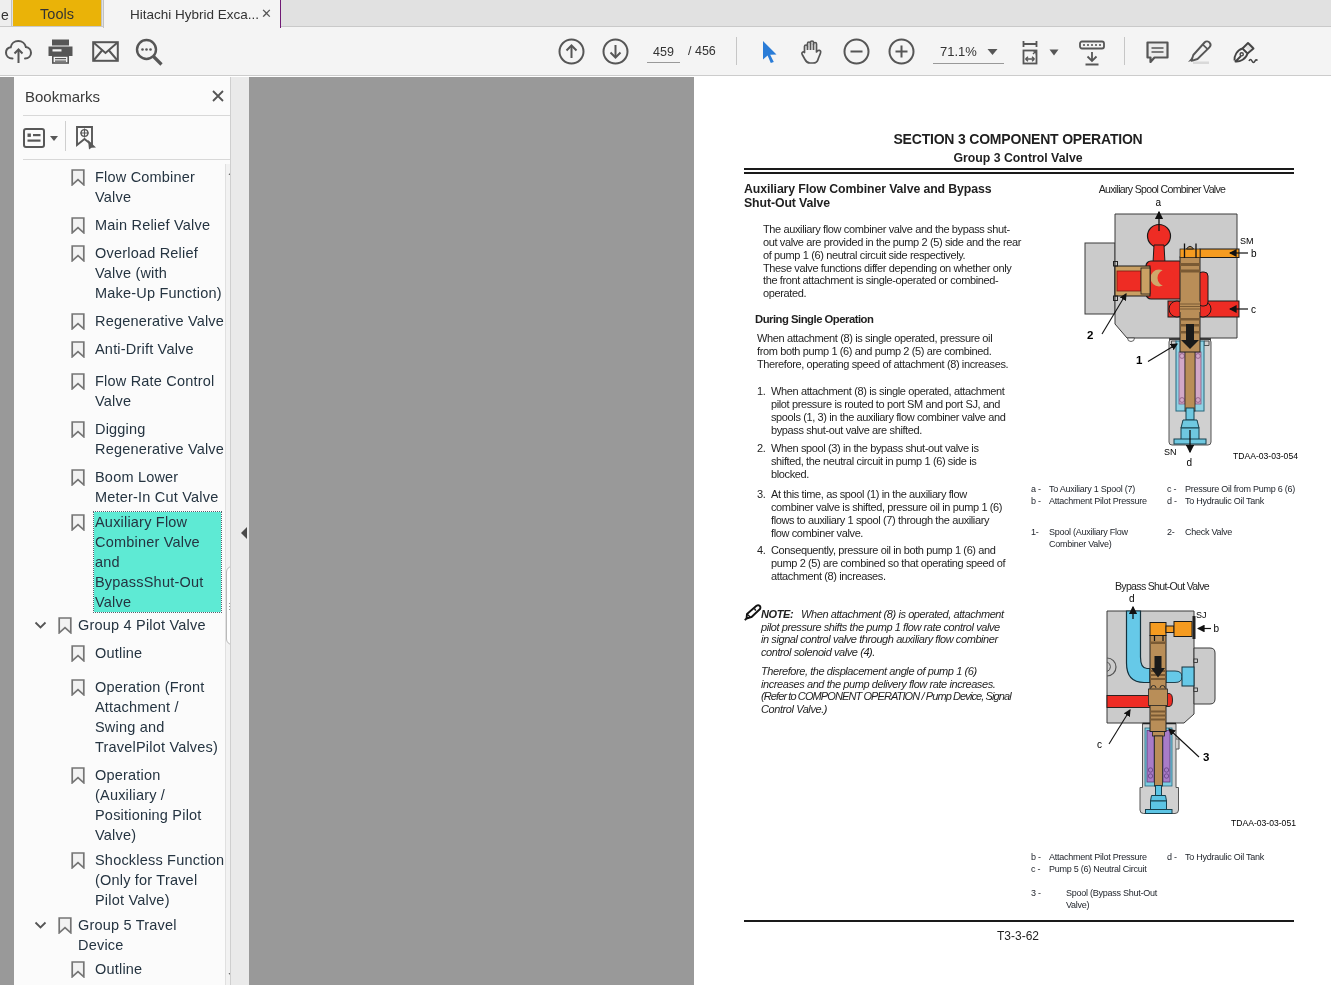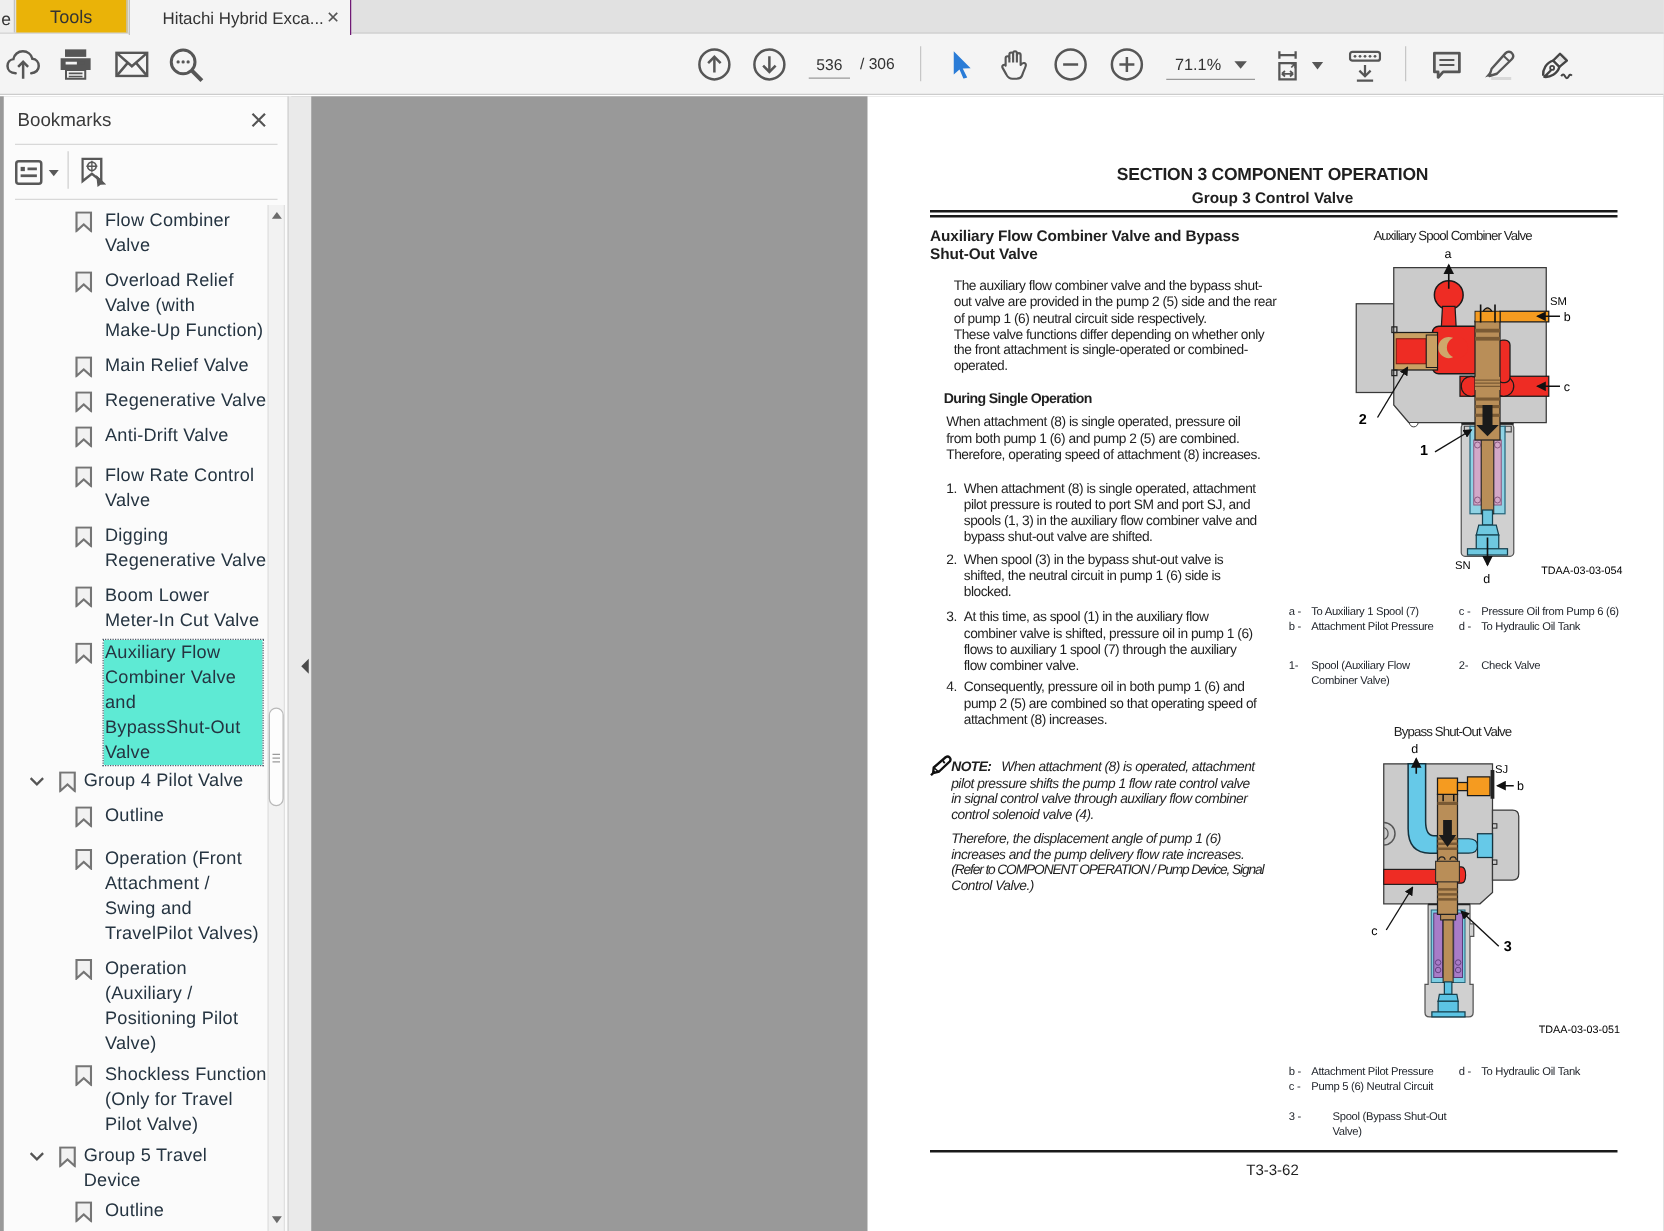--- a/index.html
+++ b/index.html
@@ -11,21 +11,21 @@
 #tab-part { position:absolute; left:0; top:0; width:12px; height:26px; background:#eeeeee; border-right:1px solid #c2c2c2; color:#333; font-size:14px; line-height:30px; padding-left:1px; }
 #tab-tools { position:absolute; left:13px; top:0; width:89px; height:26px; background:#eab308; border-right:1px solid #c2c2c2; color:#333; font-size:14.5px; text-align:center; line-height:29px; }
 #tab-active { position:absolute; left:103px; top:0; width:178px; height:28px; z-index:2; background:#f4f4f4; border-left:1px solid #c2c2c2; border-right:1px solid #701a75; color:#333; font-size:13.5px; line-height:29px; padding-left:26px; }
 #tab-active .x { position:absolute; right:8px; top:0px; color:#555; font-size:13px; line-height:27px; }
 
 #toolbar { position:absolute; left:0; top:27px; width:1331px; height:49px; background:#f4f4f4; border-bottom:1px solid #cccccc; }
 .sep { position:absolute; top:10px; width:1px; height:28px; background:#c6c6c6; }
 .tbtext { position:absolute; color:#333; font-size:12.5px; }
 
 #main { position:absolute; left:0; top:77px; width:1331px; height:908px; background:#999999; }
-#panel { position:absolute; left:3px; top:0; width:230px; height:908px; background:#fbfbfb; }
+#panel { position:absolute; left:14px; top:0; width:230px; height:908px; background:#fbfbfb; }
 #strip { position:absolute; left:230px; top:0; width:19px; height:908px; background:#eaeaea; border-left:1px solid #cfcfcf; }
 #page { position:absolute; left:694px; top:0; width:637px; height:908px; background:#ffffff; }
 
 .bktitle { position:absolute; left:11px; top:11px; font-size:15px; color:#3a3a3a; }
 .hline { position:absolute; background:#d8d8d8; height:1px; }
 
 #bklist { position:absolute; left:0px; top:90px; width:211px; color:#253441; font-size:14.5px; letter-spacing:0.2px; }
 .bki { position:relative; padding-bottom:8px; line-height:20px; }
 .bki .txt { display:block; margin-left:81px; }
 .bki svg.rib { position:absolute; left:57px; top:2px; }
@@ -81,22 +81,22 @@
  <svg class="abs" style="left:558px;top:11px" width="27" height="27" viewBox="0 0 27 27" fill="none" stroke="#565656" stroke-width="2">
       <circle cx="13.5" cy="13.5" r="12"></circle>
       <path d="M13.5 20 L13.5 8"></path>
       <path d="M8.5 12.5 L13.5 7.5 L18.5 12.5"></path>
     </svg>
  <svg class="abs" style="left:602px;top:11px" width="27" height="27" viewBox="0 0 27 27" fill="none" stroke="#565656" stroke-width="2">
       <circle cx="13.5" cy="13.5" r="12"></circle>
       <path d="M13.5 7 L13.5 19"></path>
       <path d="M8.5 14.5 L13.5 19.5 L18.5 14.5"></path>
     </svg>
- <div class="abs" style="left:647px;top:15px;width:33px;height:21px;border-bottom:1px solid #999;text-align:center;color:#333;font-size:12.5px;line-height:20px;">536</div>
- <div class="tbtext" style="left:688px;top:17px;">/ 306</div>
+ <div class="abs" style="left:647px;top:15px;width:33px;height:21px;border-bottom:1px solid #999;text-align:center;color:#333;font-size:12.5px;line-height:20px;">459</div>
+ <div class="tbtext" style="left:688px;top:17px;">/ 456</div>
  <div class="sep" style="left:736px;"></div>
  <svg class="abs" style="left:761px;top:13px" width="18" height="23" viewBox="0 0 18 23">
       <path d="M2 1 L15.5 14.5 L9.2 14.8 L12.8 22 L9.8 23 L6.6 15.6 L2 19.5 Z" fill="#2a7cd7"></path>
     </svg>
  <svg class="abs" style="left:799px;top:12px" width="26" height="25" viewBox="0 0 26 25" fill="none" stroke="#565656" stroke-width="1.7">
       <path d="M5.5 13.5 V7.5 C5.5 5.5 8.5 5.5 8.5 7.5 V4.5 C8.5 2.5 11.5 2.5 11.5 4.5 V3.5 C11.5 1.5 14.5 1.5 14.5 3.5 V5 C14.5 3 17.5 3 17.5 5 V13 C19 10.5 22.5 11 21.5 14 C20.5 17 19.5 18.5 19 20.5 C18.5 22.5 17 24 14 24 H11 C8.5 24 7 22.5 6 20.5 L3.2 15.5 C2 13.5 4.5 11.8 5.5 13.5 Z" stroke-linejoin="round"></path>
       <path d="M8.5 7.5 V11 M11.5 4.5 V11 M14.5 5 V11"></path>
     </svg>
  <svg class="abs" style="left:843px;top:11px" width="27" height="27" viewBox="0 0 27 27" fill="none" stroke="#565656" stroke-width="2">
       <circle cx="13.5" cy="13.5" r="12"></circle>
@@ -176,27 +176,27 @@
    <div class="bki">
           <svg class="rib" width="14" height="17" viewBox="0 0 14 17">
             <path d="M1.2 1 H12.8 V15.8 L7 10.6 L1.2 15.8 Z" fill="#f2f2f2" stroke="#757575" stroke-width="1.7"></path>
           </svg>
           <span class="txt">Flow Combiner<br>Valve</span>
         </div>
    <div class="bki">
           <svg class="rib" width="14" height="17" viewBox="0 0 14 17">
             <path d="M1.2 1 H12.8 V15.8 L7 10.6 L1.2 15.8 Z" fill="#f2f2f2" stroke="#757575" stroke-width="1.7"></path>
           </svg>
+          <span class="txt">Main Relief Valve</span>
+        </div>
+   <div class="bki">
+          <svg class="rib" width="14" height="17" viewBox="0 0 14 17">
+            <path d="M1.2 1 H12.8 V15.8 L7 10.6 L1.2 15.8 Z" fill="#f2f2f2" stroke="#757575" stroke-width="1.7"></path>
+          </svg>
           <span class="txt">Overload Relief<br>Valve (with<br>Make-Up Function)</span>
-        </div>
-   <div class="bki">
-          <svg class="rib" width="14" height="17" viewBox="0 0 14 17">
-            <path d="M1.2 1 H12.8 V15.8 L7 10.6 L1.2 15.8 Z" fill="#f2f2f2" stroke="#757575" stroke-width="1.7"></path>
-          </svg>
-          <span class="txt">Main Relief Valve</span>
         </div>
    <div class="bki">
           <svg class="rib" width="14" height="17" viewBox="0 0 14 17">
             <path d="M1.2 1 H12.8 V15.8 L7 10.6 L1.2 15.8 Z" fill="#f2f2f2" stroke="#757575" stroke-width="1.7"></path>
           </svg>
           <span class="txt">Regenerative Valve</span>
         </div>
    <div class="bki">
           <svg class="rib" width="14" height="17" viewBox="0 0 14 17">
             <path d="M1.2 1 H12.8 V15.8 L7 10.6 L1.2 15.8 Z" fill="#f2f2f2" stroke="#757575" stroke-width="1.7"></path>

